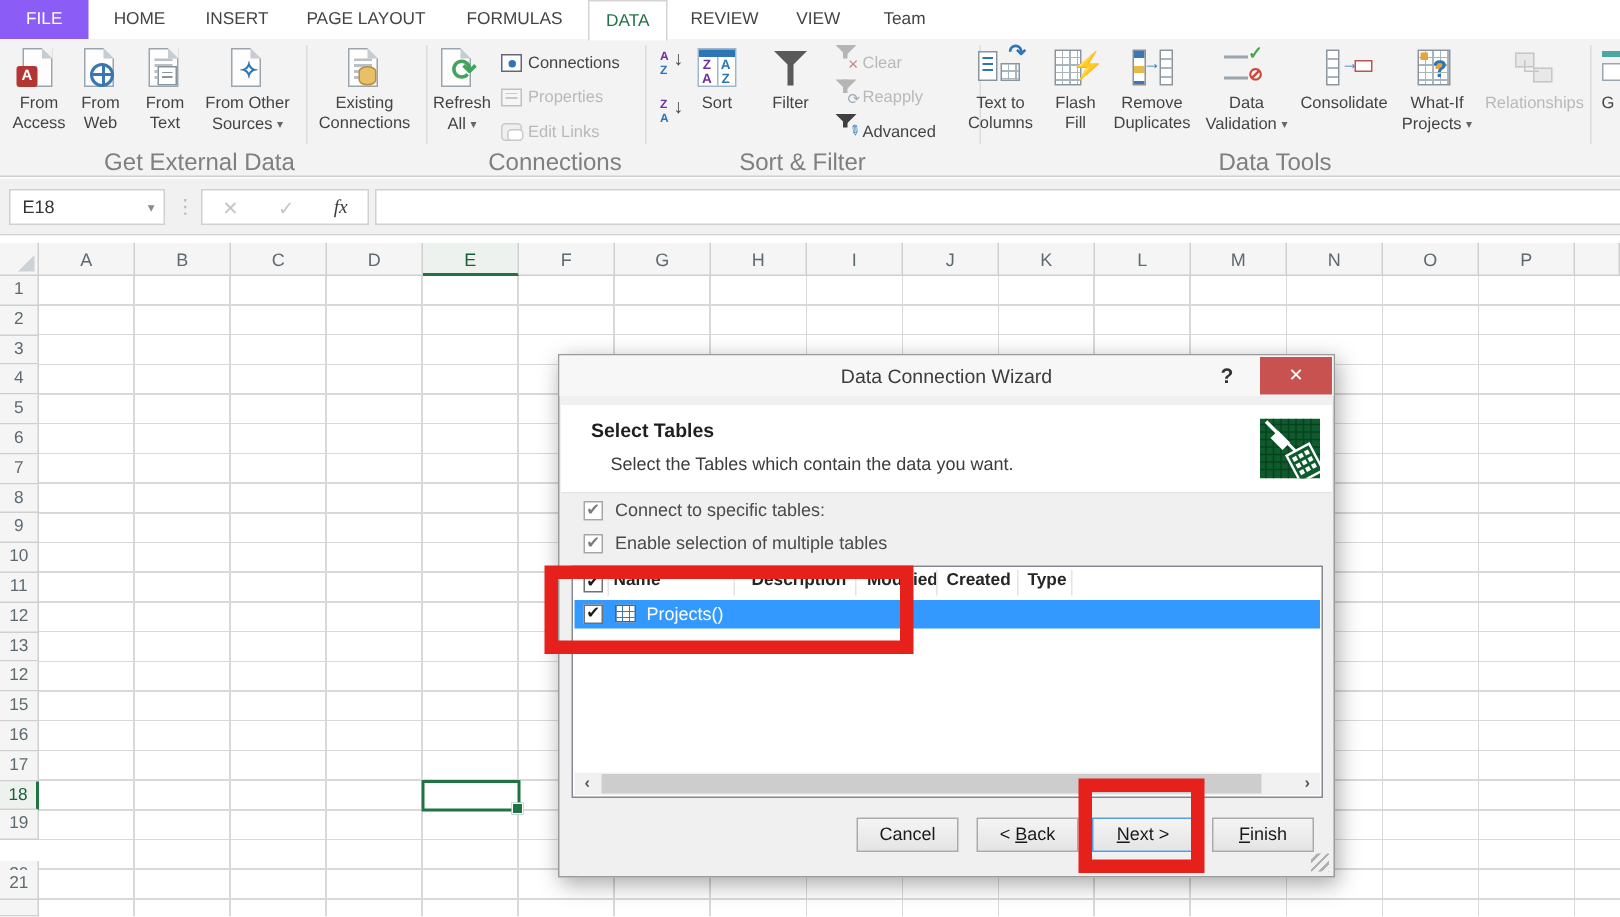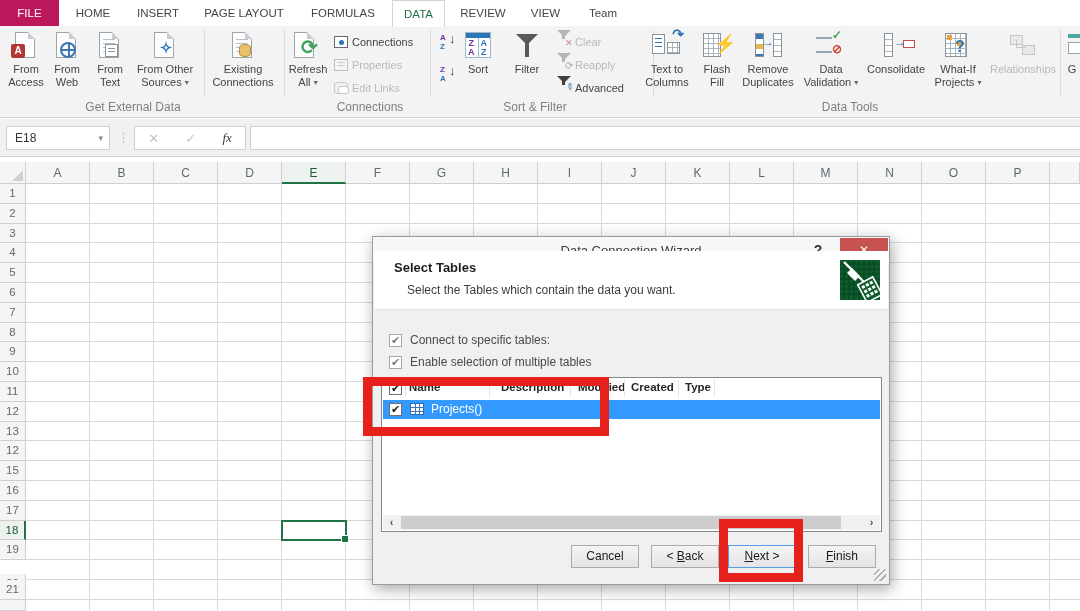--- a/index.html
+++ b/index.html
@@ -3,32 +3,32 @@
 <meta charset="utf-8">
 <style>
   * { margin:0; padding:0; box-sizing:border-box; }
   html,body { width:1080px; height:611px; overflow:hidden; }
   body { font-family:"Liberation Sans", sans-serif; background:#fff; position:relative; }
 
   
   #tabbar { position:absolute; left:0; top:0; width:1080px; height:26px; background:#fff; }
   .tab { position:absolute; top:0; height:26px; line-height:26px; font-size:11.5px; color:#444;
          text-align:center; cursor:default; }
-  .tab.file { background:#be185d; color:#fff; width:59px; left:0; }
+  .tab.file { background:#8b5cf6; color:#fff; width:59px; left:0; }
   .tab.active { background:#fff; color:#217346; border:1px solid #d4d4d4; border-bottom:none; height:27px; z-index:3; }
 
   
   #ribbon { position:absolute; left:0; top:26px; width:1080px; height:92px; background:#f3f3f3;
             border-bottom:1px solid #d0d0d0; }
   .rsep { position:absolute; top:4px; height:66px; width:1px; background:#dcdcdc; }
   .bigbtn { position:absolute; top:2px; height:72px; text-align:center; color:#444; font-size:11px; line-height:13px; }
   .bigbtn .ic { height:32px; margin:2px auto 1px auto; position:relative; width:34px; }
   .smallbtn { position:absolute; height:20px; font-size:11px; color:#444; display:flex; align-items:center; gap:4px; white-space:nowrap; }
   .disabled { color:#b9b9b9 !important; }
-  .glabel { position:absolute; top:74px; height:14px; font-size:12px; color:#7f7f7f; text-align:center; }
+  .glabel { position:absolute; top:74px; height:14px; font-size:16px; color:#7f7f7f; text-align:center; }
   .caret { font-size:8px; color:#666; vertical-align:1px; }
 
   
   .doc { position:absolute; width:20px; height:26px; background:#fdfdfd; border:1px solid #9aa5ad; left:6px; top:2px; }
   .doc:before { content:""; position:absolute; right:-1px; top:-1px; border-style:solid; border-width:0 7px 7px 0;
                 border-color:#f3f3f3 #f3f3f3 #c6ccd2 #c6ccd2; }
   .doc .lines { position:absolute; left:3px; top:6px; width:12px; height:14px;
                 background:repeating-linear-gradient(to bottom,#b9c0c6 0 1.5px,transparent 1.5px 4px); }
   .badge { position:absolute; font-weight:bold; }
   .badge-access { left:2px; top:14px; width:14px; height:14px; background:#b23732; color:#fff; font-size:10px; line-height:14px; text-align:center; border-radius:2px;}
@@ -116,21 +116,21 @@
   #selcell:after { content:""; position:absolute; right:-4px; bottom:-4px; width:6px; height:6px; background:#217346; border:1px solid #fff; }
 
   
   #dialog { position:absolute; left:372px; top:236px; width:518px; height:349px; background:#f0f0f0;
             border:1px solid #9b9b9b; box-shadow:2px 4px 14px rgba(0,0,0,.35); font-size:12px; color:#444; }
   #dlg-titlebar { position:absolute; left:0; top:0; right:0; height:27px; background:#f7f7f7; }
   #dlg-title { text-align:center; line-height:27px; font-size:13px; color:#3c3c3c; }
   #dlg-help { position:absolute; right:58px; top:0; width:26px; height:26px; text-align:center; line-height:26px; font-size:14px; font-weight:bold; color:#333; }
   #dlg-close { position:absolute; right:1px; top:1px; width:48px; height:25px; background:#c85250; color:#fff;
                text-align:center; line-height:25px; font-size:12px; }
-  #dlg-header { position:absolute; left:1px; top:14px; right:1px; height:59px; background:#fff; border-bottom:1px solid #e3e3e3; }
+  #dlg-header { position:absolute; left:1px; top:33px; right:1px; height:59px; background:#fff; border-bottom:1px solid #e3e3e3; }
   #dlg-heading { position:absolute; left:20px; top:9px; font-weight:bold; font-size:13px; color:#1e1e1e; }
   #dlg-subheading { position:absolute; left:33px; top:32px; font-size:12px; color:#3c3c3c; }
   #dlg-icon { position:absolute; right:8px; top:9px; width:40px; height:40px; }
   .dchk { position:absolute; left:16px; width:13px; height:13px; background:#fff; border:1px solid #a6a6a6;
           font-size:11px; line-height:11px; text-align:center; color:#7c7c7c; }
   .dchk-label { position:absolute; left:37px; font-size:12px; color:#4a4a4a; }
   #listbox { position:absolute; left:8px; top:140px; width:501px; height:155px; background:#fff; border:1px solid #828790; }
   .lb-sep { position:absolute; top:2px; height:17px; width:1px; background:#e4e4e4; }
   .lb-h { position:absolute; top:3px; font-size:11.5px; font-weight:bold; color:#262626; }
   .lb-chk { position:absolute; width:13px; height:13px; background:#fff; border:1px solid #707070;

